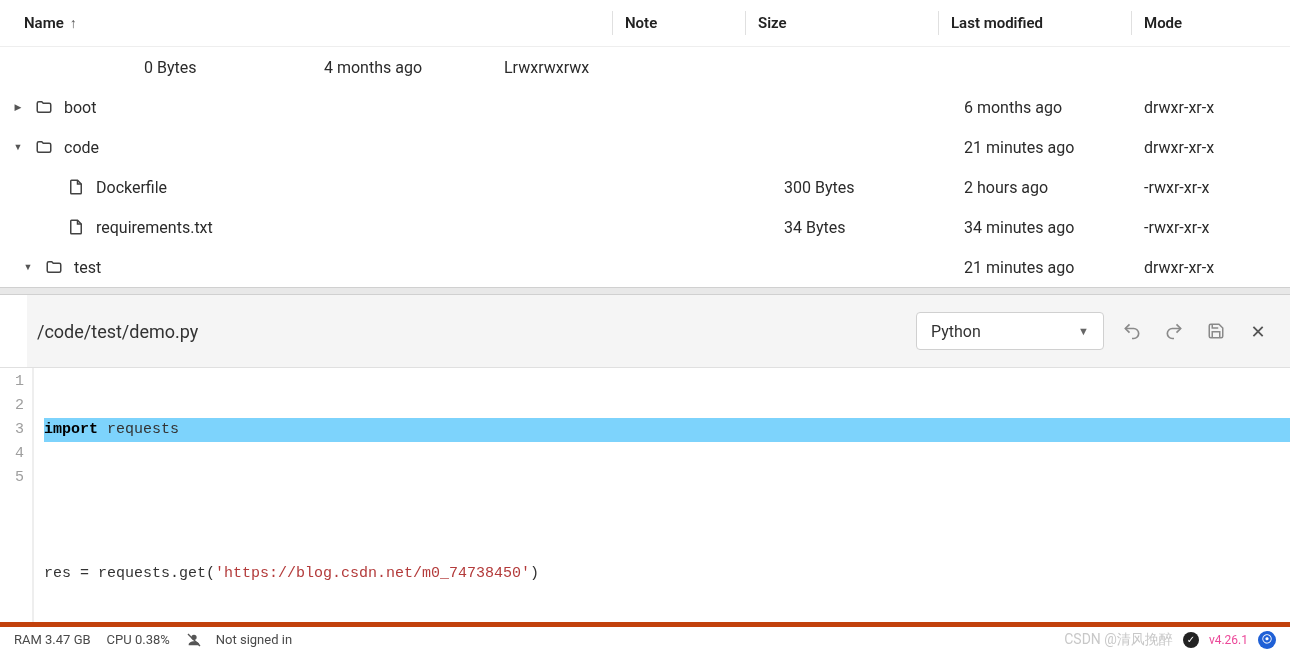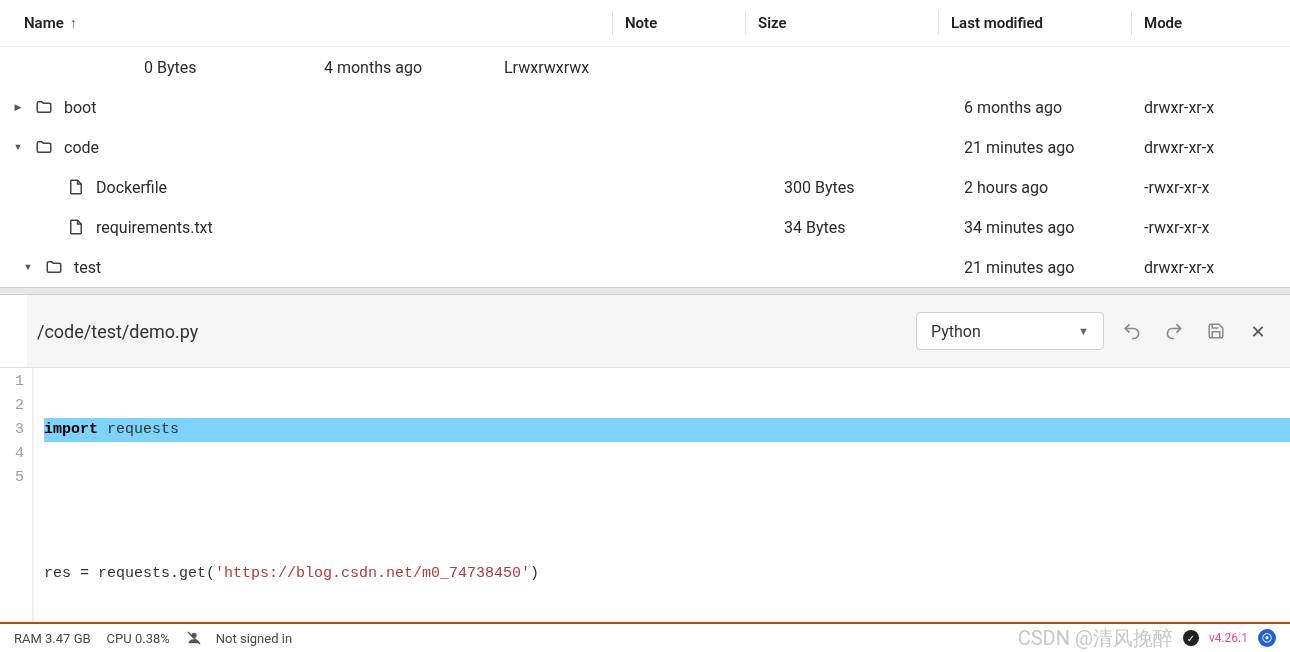--- a/index.html
+++ b/index.html
@@ -140,21 +140,21 @@
     color: #333;
   }
   .code-line { height: 24px; }
   .line-highlight { background: #7dd3fc; }
   .kw  { color: #000; font-weight: 700; }
   .str { color: #b33a3a; }
 
   
   .statusbar {
     height: 30px;
-    border-top: 2px solid #c2410c;
+    border-top: 5px solid #c2410c;
     background: #fff;
     display: flex;
     align-items: center;
     padding: 0 14px;
     font-size: 13px;
     color: #4a4a4a;
     gap: 16px;
   }
   .status-right {
     margin-left: auto;
@@ -182,21 +182,21 @@
     display: inline-flex; align-items: center; justify-content: center;
     font-size: 10px;
   }
   .signin {
     display: flex; align-items: center; gap: 14px;
   }
   .signin svg { width: 16px; height: 16px; color: #555; }
 
   .watermark {
     color: #c8c8c8;
-    font-size: 20px;
+    font-size: 14px;
   }
 </style>
 </head>
 <body>
 
 <div class="table-header">
   <div class="col-name">
     <span>Name</span>
     <span class="sort-icon">↑</span>
   </div>

